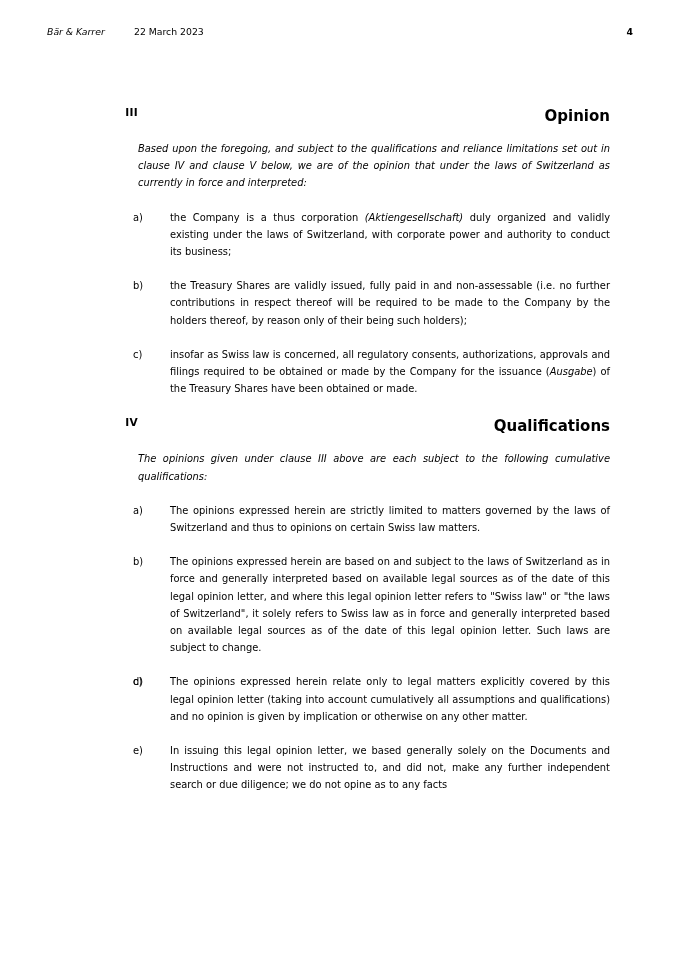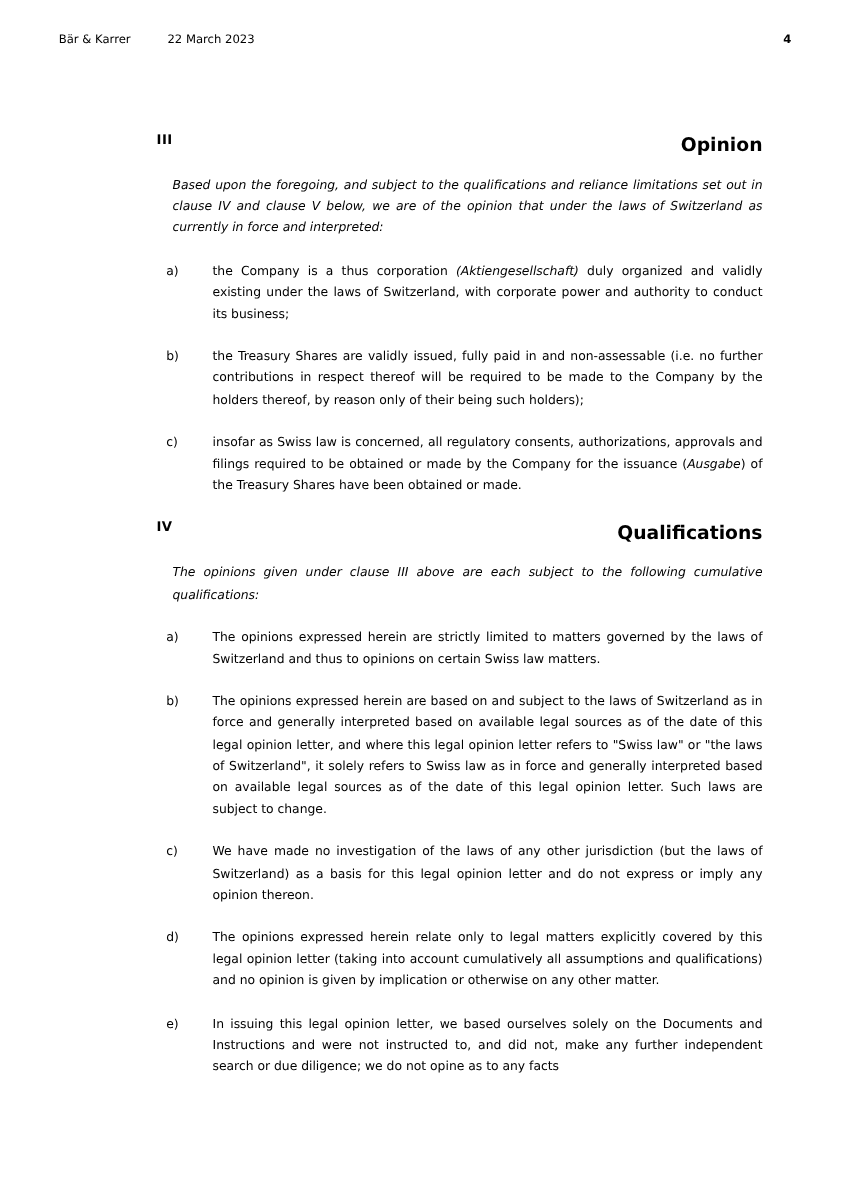--- a/index.html
+++ b/index.html
@@ -28,20 +28,21 @@
     right: 47px;
     height: 16px;
     font-size: 9.3px;
     line-height: 16px;
     color: #000;
     white-space: nowrap;
   }
   .page-header .firm {
     display: inline-block;
     min-width: 84px;
+    font-style: italic;
   }
   .page-header .hdr-date {
     display: inline-block;
   }
   .page-header .page-no {
     position: absolute;
     right: 0;
     top: 0;
     font-weight: bold;
     font-size: 9.3px;
@@ -172,27 +173,26 @@
         <li class="list-item">
           <span class="item-marker">a)</span>
           <span class="item-text">The opinions expressed herein are strictly limited to matters governed by the laws of Switzerland and thus to opinions on certain Swiss law matters.</span>
         </li>
         <li class="list-item">
           <span class="item-marker">b)</span>
           <span class="item-text">The opinions expressed herein are based on and subject to the laws of Switzerland as in force and generally interpreted based on available legal sources as of the date of this legal opinion letter, and where this legal opinion letter refers to "Swiss law" or "the laws of Switzerland", it solely refers to Swiss law as in force and generally interpreted based on available legal sources as of the date of this legal opinion letter. Such laws are subject to change.</span>
         </li>
         <li class="list-item">
           <span class="item-marker">c)</span>
-          <span class="item-text">We have made no investigation of the laws of any other jurisdiction (but the laws of Switzerland) as a basis for this legal opinion letter and do not express or imply any opinion thereon.</span>
         </li>
         <li class="list-item">
           <span class="item-marker">d)</span>
           <span class="item-text">The opinions expressed herein relate only to legal matters explicitly covered by this legal opinion letter (taking into account cumulatively all assumptions and qualifications) and no opinion is given by implication or otherwise on any other matter.</span>
         </li>
         <li class="list-item">
           <span class="item-marker">e)</span>
-          <span class="item-text">In issuing this legal opinion letter, we based ourselves solely on the Documents and Instructions and were not instructed to, and did not, make any further independent search or due diligence; we do not opine as to any facts</span>
+          <span class="item-text">In issuing this legal opinion letter, we based generally solely on the Documents and Instructions and were not instructed to, and did not, make any further independent search or due diligence; we do not opine as to any facts</span>
         </li>
       </ul>
     </div>
 
   </div>
 </div>
 
 </body></html>

